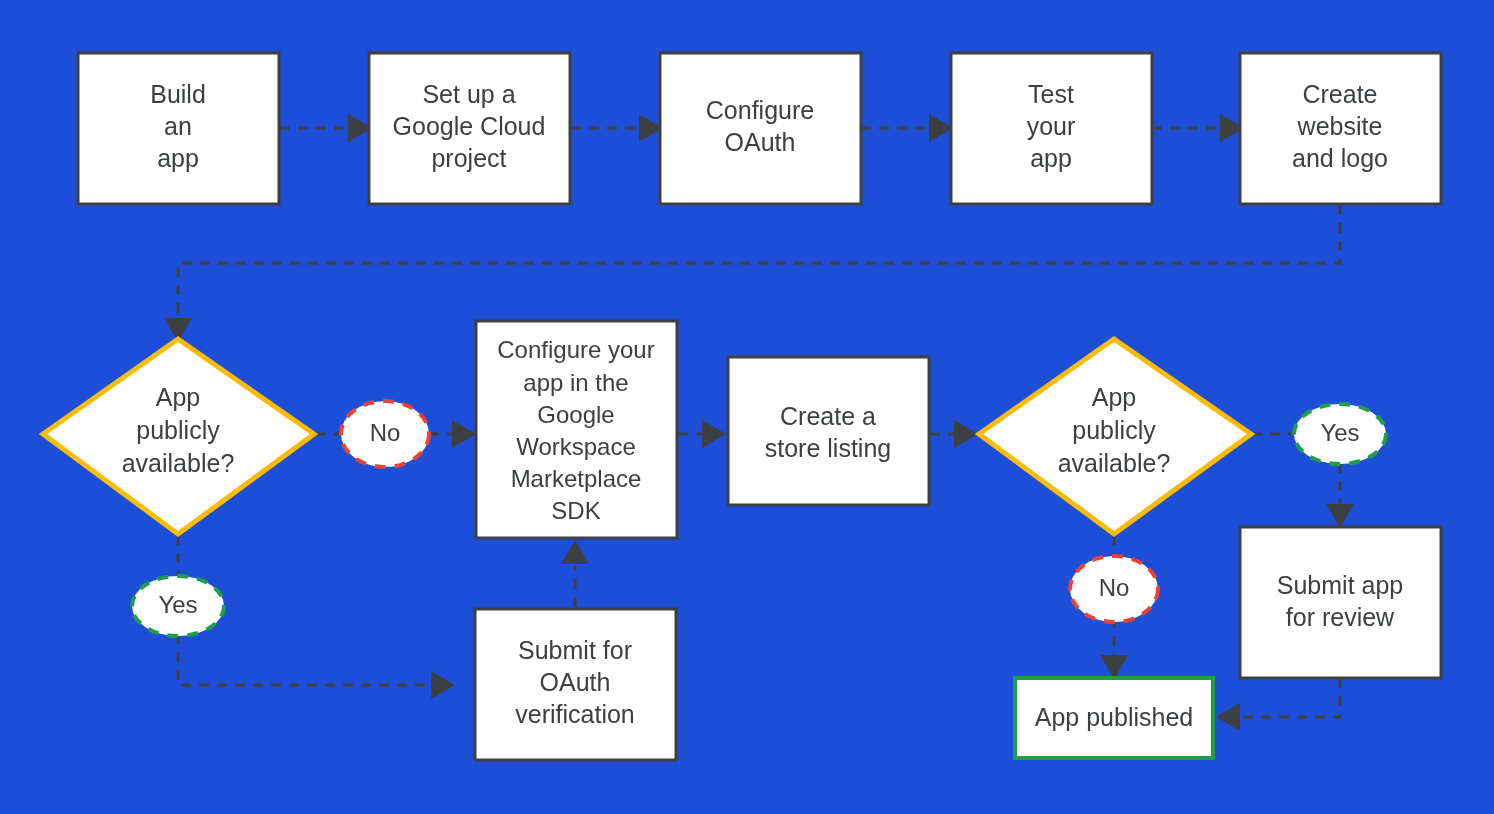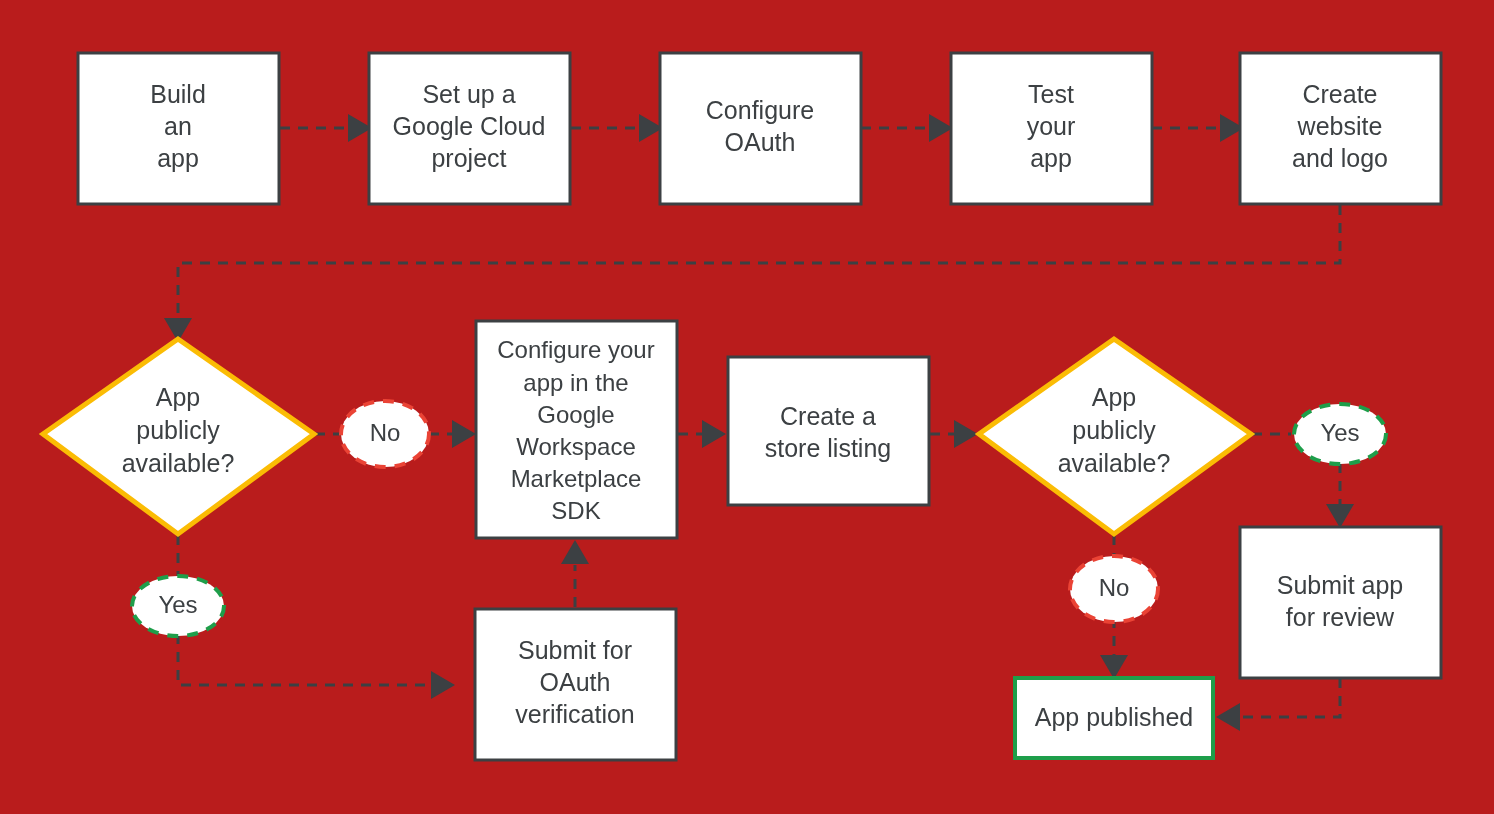--- a/index.html
+++ b/index.html
@@ -8,21 +8,21 @@
     padding: 0;
     background: #ffffff;
   }
   body {
     font-family: "Liberation Sans", sans-serif;
   }
   #canvas {
     position: relative;
     width: 1494px;
     height: 814px;
-    background: #b91c1c;
+    background: #1d4ed8;
     overflow: hidden;
   }
   #flow-svg {
     position: absolute;
     left: 0;
     top: 0;
     width: 1494px;
     height: 814px;
   }
   .node-label {

